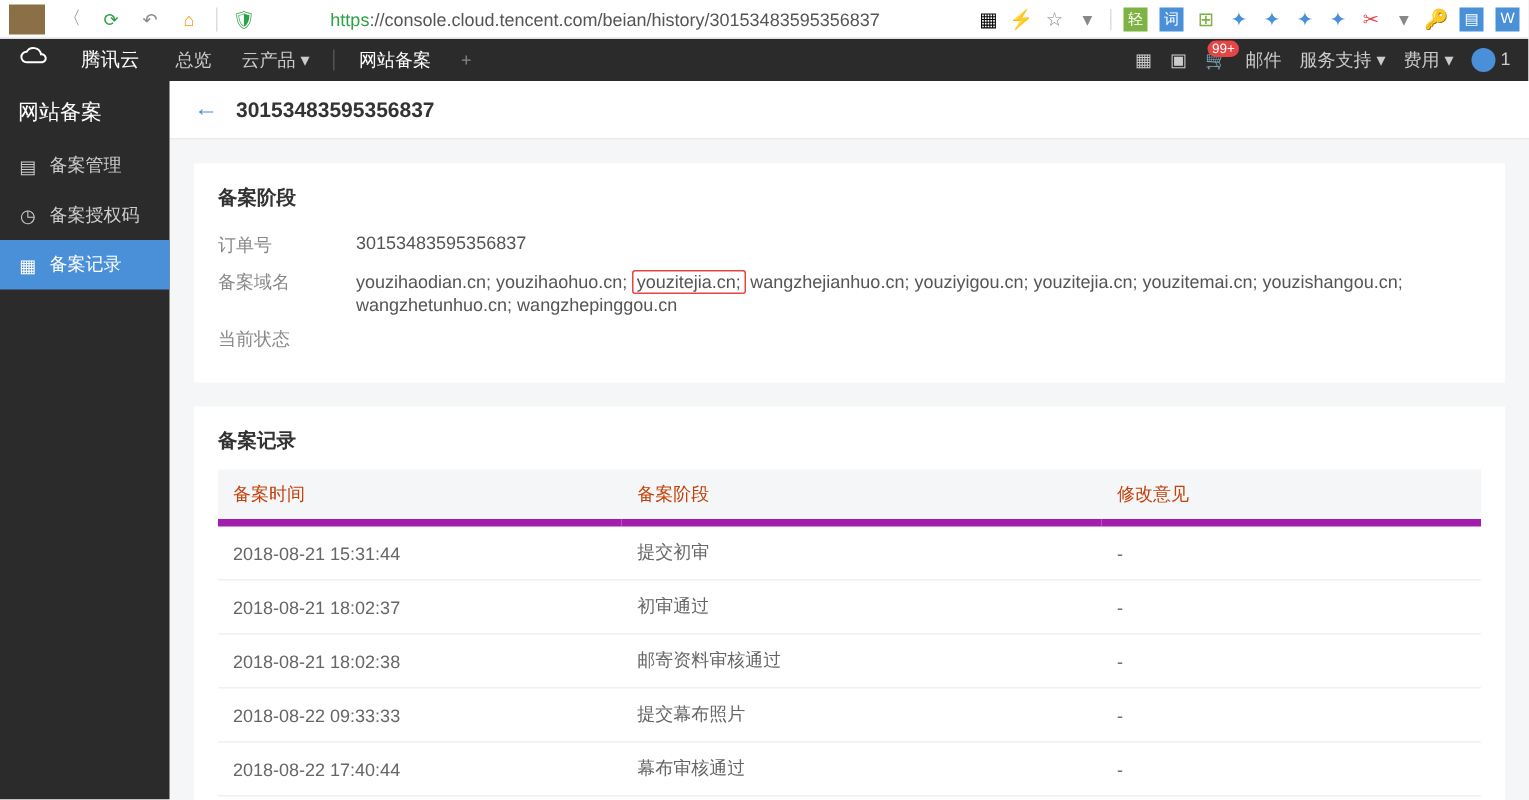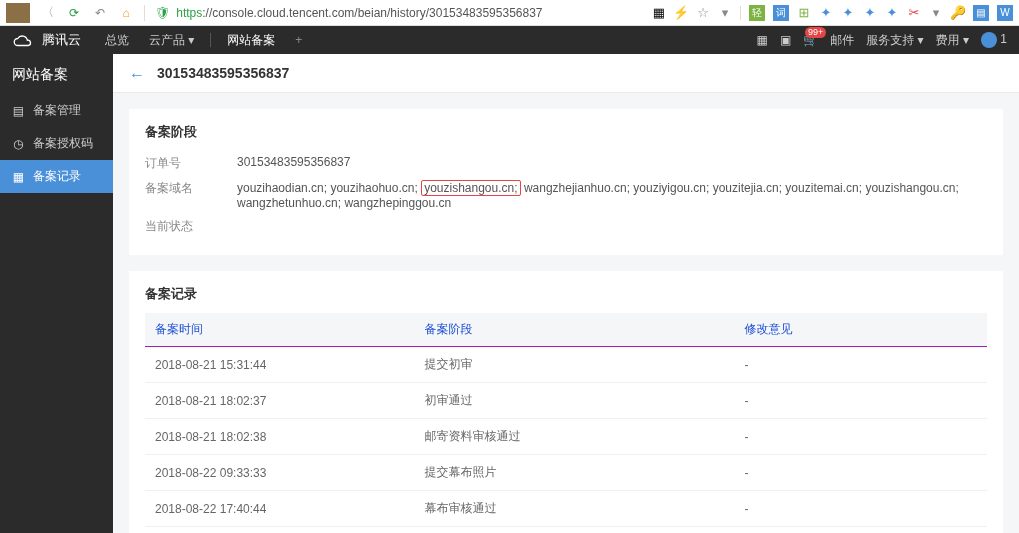--- a/index.html
+++ b/index.html
@@ -7,30 +7,30 @@
 
     
     .browser-bar { height: 26px; background: #fff; border-bottom: 1px solid #e0e0e0; display: flex; align-items: center; padding: 0 6px; gap: 10px; }
     .tab-box { width: 24px; height: 20px; background: #8b6f47; }
     .nav-btn { width: 16px; height: 16px; display: inline-flex; align-items: center; justify-content: center; color: #888; cursor: pointer; }
     .nav-btn.green { color: #2ba245; }
     .nav-btn.orange { color: #ff9500; }
     .url-area { flex: 1; display: flex; align-items: center; gap: 6px; }
     .lock { color: #2ba245; }
     .url { color: #555; }
-    .url .https { color: #2ba245; }
+    .url .https { color: #2ba245; margin-left: 44px; }
     .ext-area { display: flex; align-items: center; gap: 8px; }
     .ext-icon { width: 14px; height: 14px; display: inline-flex; align-items: center; justify-content: center; font-size: 13px; }
     .puzzle { color: #4a90d9; }
     .sq-green { background: #7cb342; color: #fff; width: 16px; height: 16px; font-size: 10px; }
     .sq-blue { background: #4a90d9; color: #fff; width: 16px; height: 16px; font-size: 10px; }
 
     
     .top-header { height: 28px; background: #2b2b2b; color: #ccc; display: flex; align-items: center; padding: 0 12px; font-size: 12px; }
-    .logo-cloud { display: flex; align-items: flex-end; gap: 8px; margin-right: 14px; }
+    .logo-cloud { display: flex; align-items: flex-start; gap: 20px; margin-right: 14px; }
     .logo-cloud svg { width: 22px; height: 14px; }
     .logo-txt { color: #fff; font-size: 13px; }
     .hdr-item { margin: 0 10px; cursor: pointer; }
     .hdr-item.active { color: #fff; }
     .hdr-sep { width: 1px; height: 14px; background: #555; margin: 0 6px; }
     .hdr-plus { color: #888; margin-left: 10px; cursor: pointer; }
     .hdr-spacer { flex: 1; }
     .hdr-right { display: flex; align-items: center; gap: 12px; }
     .hdr-right-item { cursor: pointer; position: relative; }
     .badge { position: absolute; top: -6px; right: -8px; background: #e54545; color: #fff; font-size: 9px; padding: 0 3px; border-radius: 6px; line-height: 11px; }
@@ -50,21 +50,21 @@
     .order-id { font-weight: bold; font-size: 14px; color: #333; }
 
     .card { background: #fff; margin: 16px 16px 0; padding: 14px 16px 16px; }
     .card-title { font-size: 13px; font-weight: bold; color: #333; margin-bottom: 10px; }
     .info-row { display: flex; padding: 4px 0; font-size: 12px; gap: 20px; }
     .info-label { width: 72px; color: #888; }
     .info-value { color: #555; flex: 1; }
     .hl-box { border: 1.5px solid #e54545; border-radius: 2px; padding: 0 2px; display: inline-block; }
 
     .tbl { width: 100%; border-collapse: collapse; font-size: 12px; }
-    .tbl th { background: #f5f6f7; text-align: left; padding: 8px 10px; color: #1d4ed8; font-weight: normal; border-bottom: 1px solid #a21caf; }
+    .tbl th { background: #f5f6f7; text-align: left; padding: 8px 10px; color: #c2410c; font-weight: normal; border-bottom: 5px solid #a21caf; }
     .tbl td { padding: 9px 10px; color: #666; border-bottom: 1px solid #f0f0f0; }
     .tbl th:first-child, .tbl td:first-child { width: 32%; }
     .tbl th:nth-child(2), .tbl td:nth-child(2) { width: 38%; font-family: Liberation Serif, serif; }
   </style>
 </head>
 <body>
 
 <div class="browser-bar">
   <div class="tab-box"></div>
   <span class="nav-btn">〈</span>
@@ -145,21 +145,21 @@
     </div>
 
     <div class="card">
       <div class="card-title">备案阶段</div>
       <div class="info-row">
         <div class="info-label">订单号</div>
         <div class="info-value">30153483595356837</div>
       </div>
       <div class="info-row">
         <div class="info-label">备案域名</div>
-        <div class="info-value"><span>youzihaodian.cn; youzihaohuo.cn; </span><span class="hl-box">youzishangou.cn;</span><span> wangzhejianhuo.cn; youziyigou.cn; youzitejia.cn; youzitemai.cn; youzishangou.cn; wangzhetunhuo.cn; wangzhepinggou.cn</span></div>
+        <div class="info-value"><span>youzihaodian.cn; youzihaohuo.cn; </span><span class="hl-box">youzitejia.cn;</span><span> wangzhejianhuo.cn; youziyigou.cn; youzitejia.cn; youzitemai.cn; youzishangou.cn; wangzhetunhuo.cn; wangzhepinggou.cn</span></div>
       </div>
       <div class="info-row">
         <div class="info-label">当前状态</div>
       </div>
     </div>
 
     <div class="card">
       <div class="card-title">备案记录</div>
       <table class="tbl">
         <thead>

